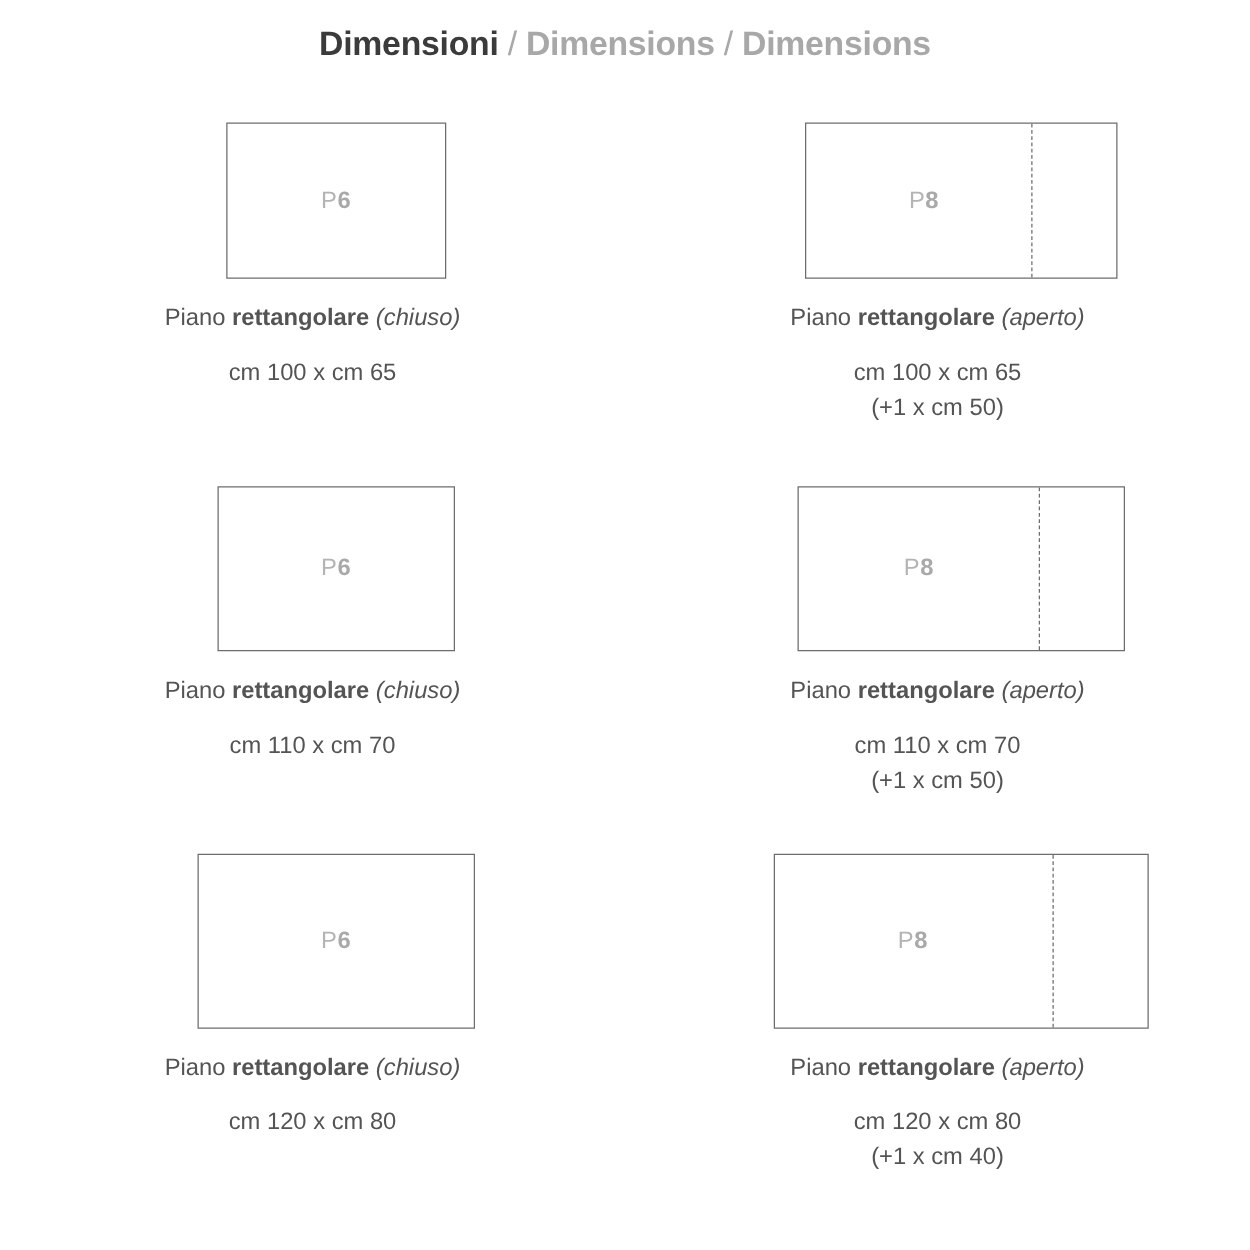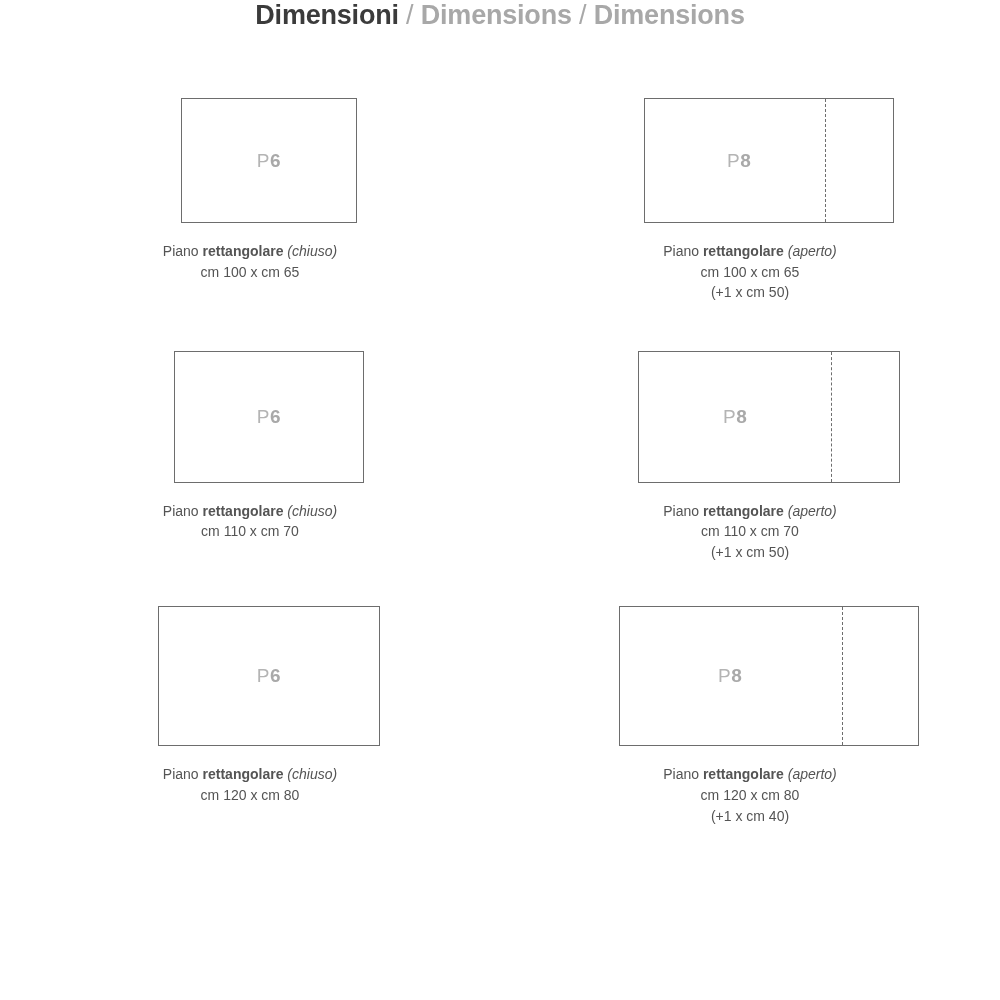--- a/index.html
+++ b/index.html
@@ -16,20 +16,21 @@
   }
   .page {
     position: relative;
     width: 1000px;
     height: 1000px;
     box-sizing: border-box;
   }
   
   .header {
     text-align: center;
+    padding-top: 20px;
     font-size: 27px;
     letter-spacing: -0.2px;
     white-space: nowrap;
   }
   .header .t1 {
     font-weight: bold;
     color: #3b3b3b;
   }
   .header .sep {
     font-weight: normal;
@@ -85,34 +86,35 @@
   }
   .dashline {
     position: absolute;
     top: 0;
     bottom: 0;
     width: 0;
     border-left: 1px dashed #6d6d6d;
   }
   .caption {
     text-align: center;
-    font-size: 14px;
+    font-size: 19px;
     color: #545454;
     line-height: 1.47;
     margin-top: 18px;
     white-space: nowrap;
   }
   .caption .b {
     font-weight: bold;
   }
   .caption .i {
     font-style: italic;
   }
   .caption .dims {
     display: block;
+    margin-top: 16px;
   }
   .caption .extra {
     display: block;
   }
 </style>
 </head>
 <body>
 
 <div class="page">
 

